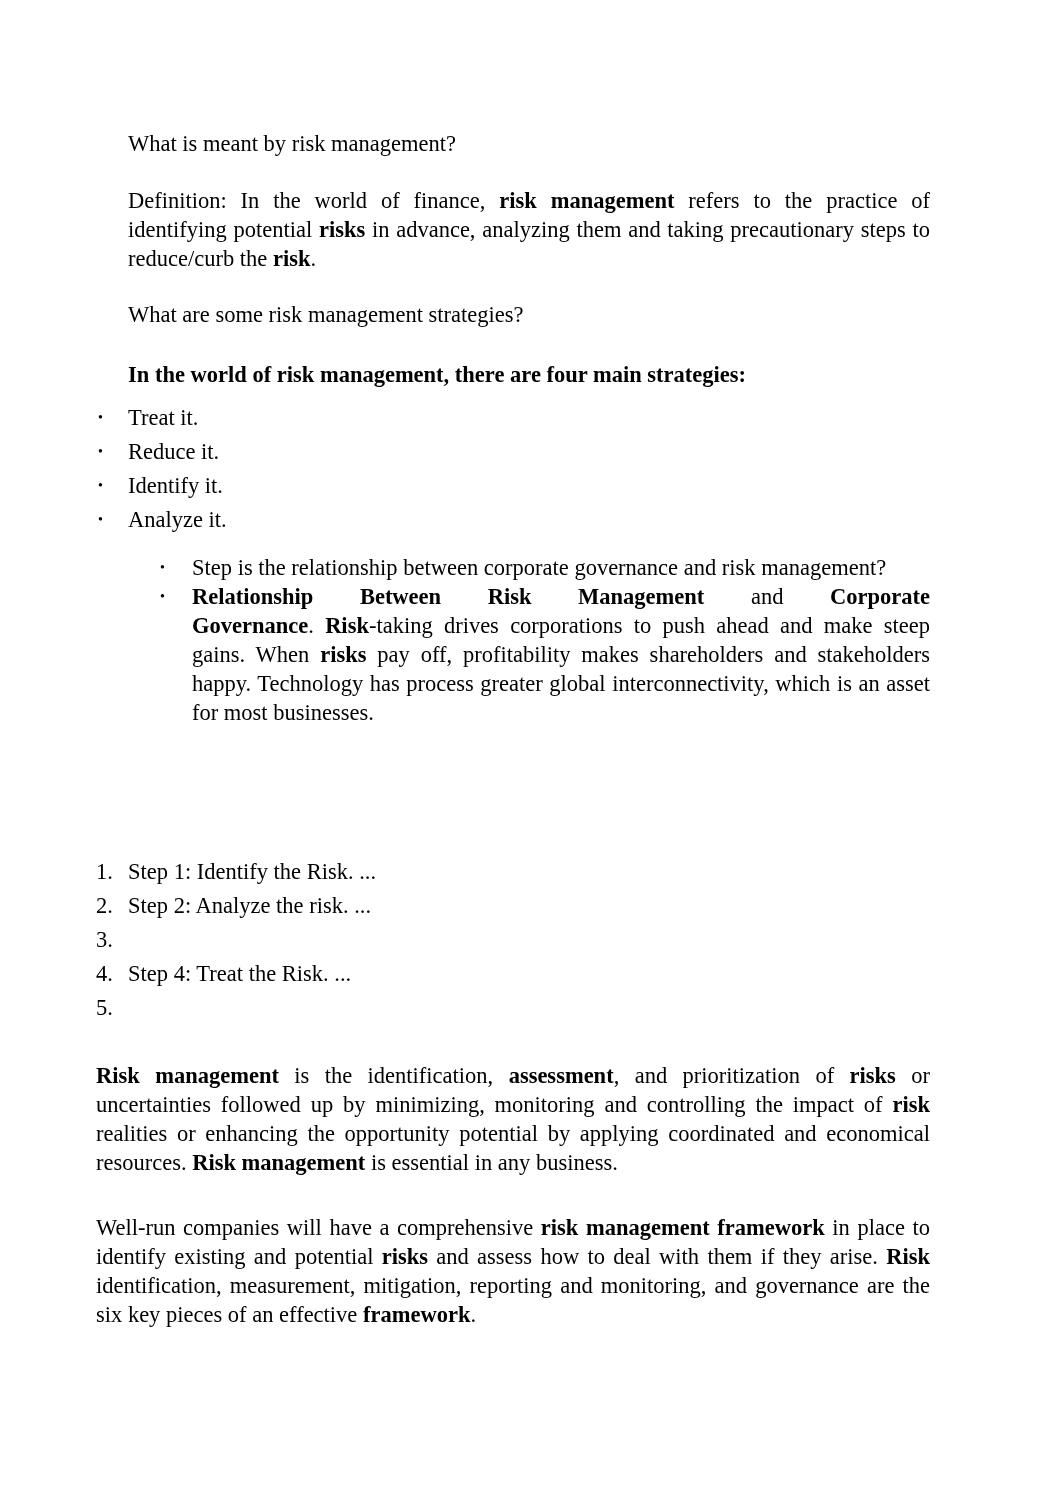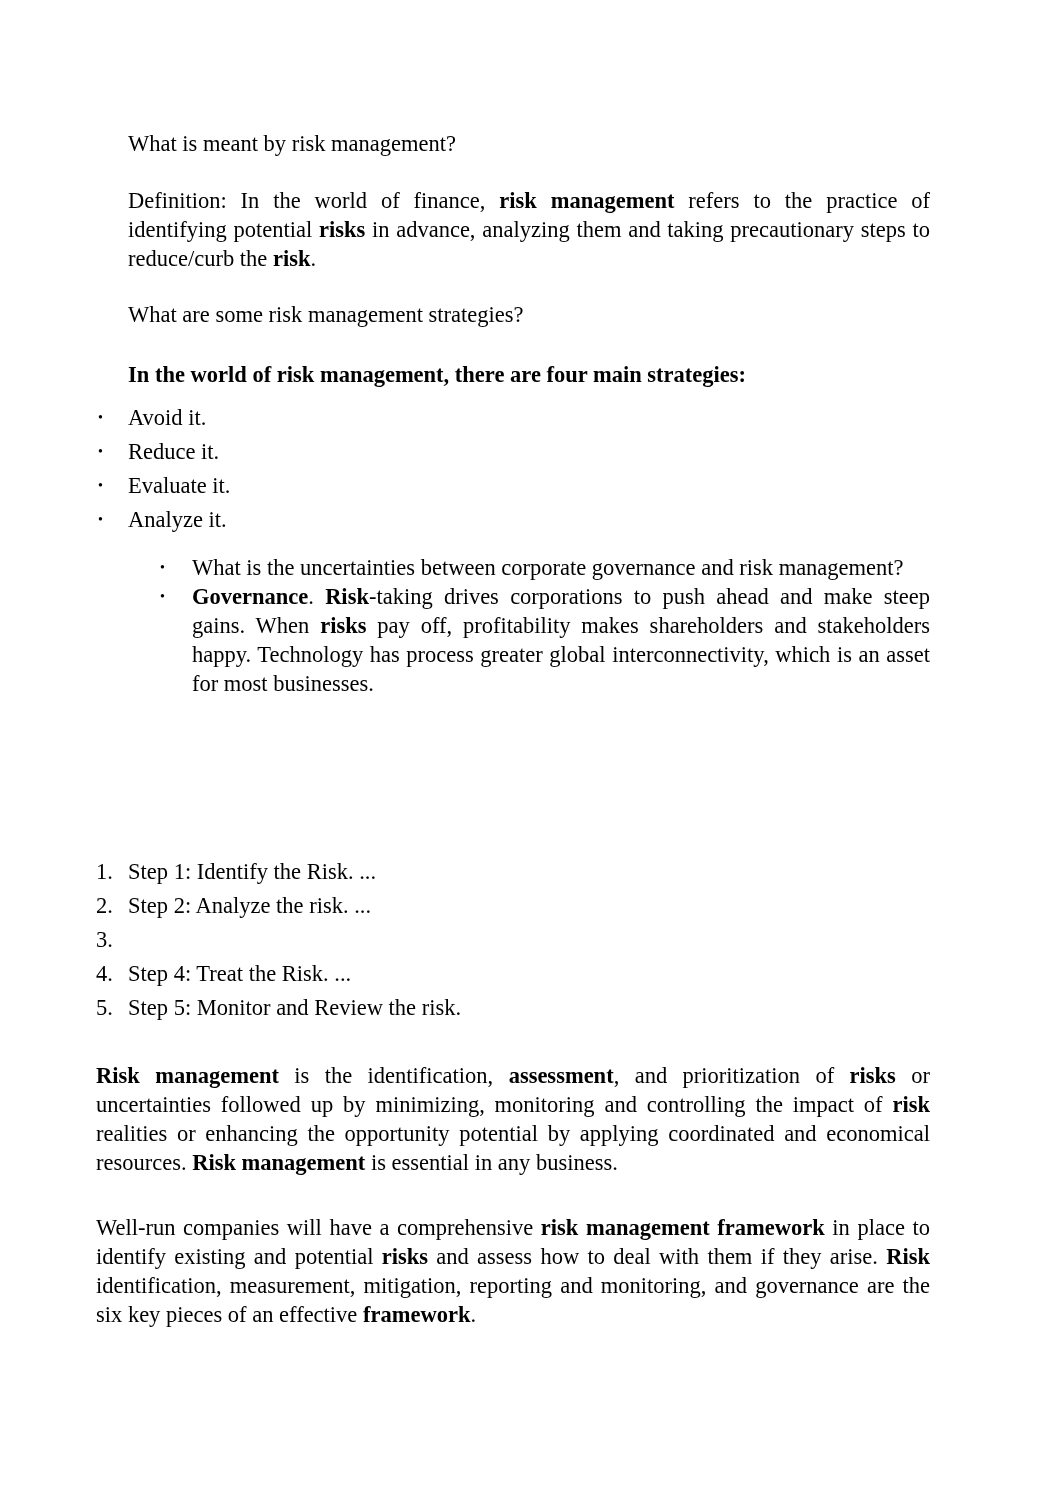--- a/index.html
+++ b/index.html
@@ -93,43 +93,44 @@
 
   <p class="block indent" style="top:300px;">What are some risk management strategies?</p>
 
   <p class="block indent justify" style="top:186px;"><span>Definition: In the world of finance, </span><b>risk management</b><span> refers to the practice of identifying potential </span><b>risks</b><span> in advance, analyzing them and taking precautionary steps to reduce/curb the </span><b>risk</b><span>.</span></p>
 
   <p class="block indent bold" style="top:360px;font-family:Liberation Serif, serif;">In the world of risk management, there are four main strategies:</p>
 
   <ul class="bullets" style="left:128px; top:401px; width:802px;">
     <li>
       <span class="bullet-mark">•</span>
-      <span>Avoid it.</span>
+      <span>Treat it.</span>
     </li>
     <li>
       <span class="bullet-mark">•</span>
       <span>Reduce it.</span>
     </li>
     <li>
       <span class="bullet-mark">•</span>
-      <span>Evaluate it.</span>
+      <span>Identify it.</span>
     </li>
     <li>
       <span class="bullet-mark">•</span>
       <span>Analyze it.</span>
     </li>
   </ul>
 
   <ul class="sub-bullets" style="top:553px;">
     <li>
       <span class="sub-mark">•</span>
-      <span>What is the uncertainties between corporate governance and risk management?</span>
+      <span>Step is the relationship between corporate governance and risk management?</span>
     </li>
     <li>
       <span class="sub-mark">•</span>
+      <span class="line-justify"><b>Relationship Between Risk Management</b><span> and </span><b>Corporate</b></span>
       <span><b>Governance</b><span>. </span><b>Risk</b><span>-taking drives corporations to push ahead and make steep gains. When </span><b>risks</b><span> pay off, profitability makes shareholders and stakeholders happy. Technology has process greater global interconnectivity, which is an asset for most businesses.</span></span>
     </li>
   </ul>
 
 
   <ol class="steps" style="left:128px; top:855px; width:802px;">
     <li>
       <span class="num-mark">1.</span>
       <span>Step 1: Identify the Risk. ...</span>
     </li>
@@ -139,21 +140,20 @@
     </li>
     <li>
       <span class="num-mark">3.</span>
     </li>
     <li>
       <span class="num-mark">4.</span>
       <span>Step 4: Treat the Risk. ...</span>
     </li>
     <li>
       <span class="num-mark">5.</span>
-      <span>Step 5: Monitor and Review the risk.</span>
     </li>
   </ol>
 
   <p class="block full justify" style="top:1061px;"><b>Risk management</b><span> is the identification, </span><b>assessment</b><span>, and prioritization of </span><b>risks</b><span> or uncertainties followed up by minimizing, monitoring and controlling the impact of </span><b>risk</b><span> realities or enhancing the opportunity potential by applying coordinated and economical resources. </span><b>Risk management</b><span> is essential in any business.</span></p>
 
   <p class="block full justify" style="top:1213px;"><span>Well-run companies will have a comprehensive </span><b>risk management framework</b><span> in place to identify existing and potential </span><b>risks</b><span> and assess how to deal with them if they arise. </span><b>Risk</b><span> identification, measurement, mitigation, reporting and monitoring, and governance are the six key pieces of an effective </span><b>framework</b><span>.</span></p>
 
 </div>
 
 </body></html>

